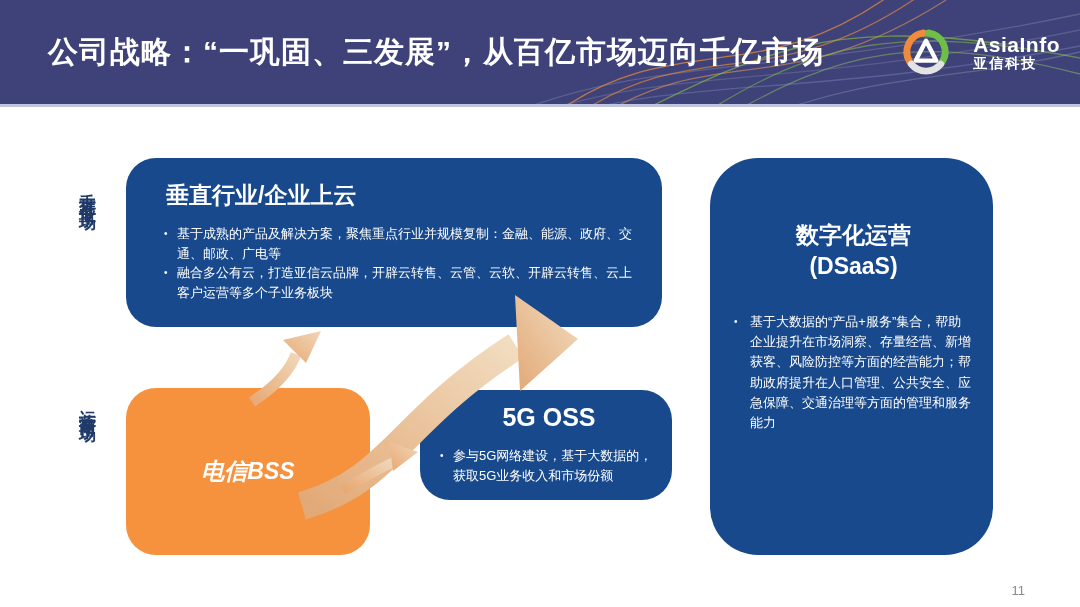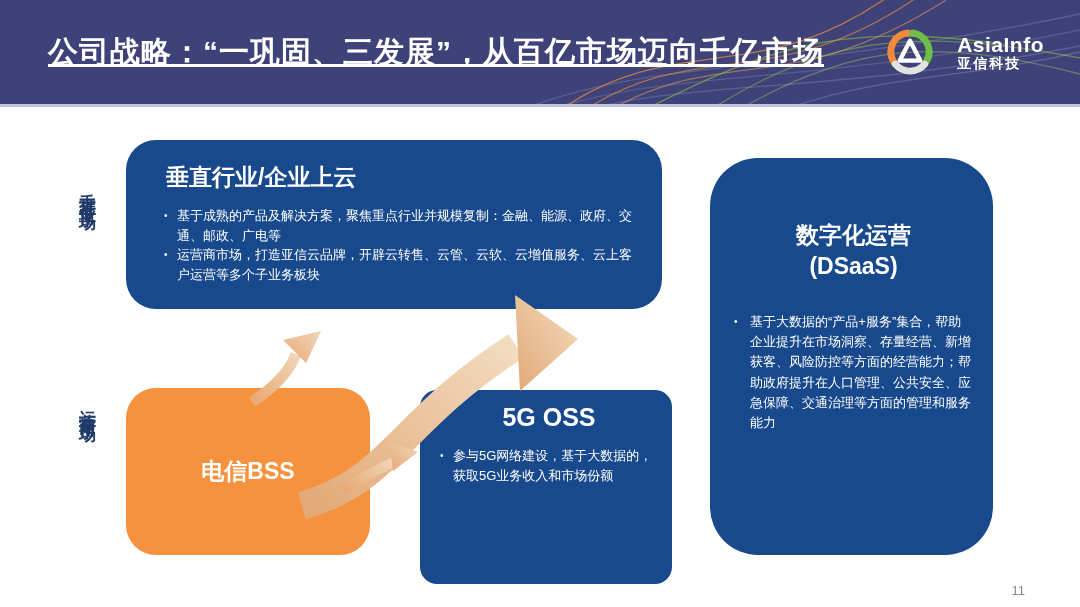--- a/index.html
+++ b/index.html
@@ -11,52 +11,52 @@
 
   
   .header {
     position:absolute; left:0; top:0; width:1080px; height:104px;
     background:#3E4279; border-bottom:3px solid #BFC5DE;
   }
   .header-decor { position:absolute; left:0; top:0; width:1080px; height:104px; }
   .slide-title {
     position:absolute; left:48px; top:0; height:82px; line-height:104px;
     margin:0; color:#ffffff; font-size:30px; font-weight:bold; letter-spacing:1px;
-    white-space:nowrap; z-index:2;text-decoration:underline;
+    white-space:nowrap; z-index:2;
   }
-  .logo { position:absolute; right:36px; top:26px; display:flex; align-items:center; gap:21px; z-index:2; }
+  .logo { position:absolute; right:20px; top:26px; display:flex; align-items:center; gap:21px; z-index:2; }
   .logo-text { color:#ffffff; line-height:1.1; }
   .logo-en { font-size:21px; font-weight:bold; letter-spacing:0.5px; }
   .logo-zh { font-size:14px; font-weight:bold; letter-spacing:2px; }
 
   
   .vlabel {
     position:absolute; left:76px;
     writing-mode:vertical-rl; text-orientation:upright;
     color:#1F3A68; font-weight:bold; font-size:17px; letter-spacing:4px;
     z-index:1;
   }
   .vlabel.v1 { top:180px; }
   .vlabel.v2 { top:396px; }
 
   
   .card { position:absolute; box-sizing:border-box; color:#ffffff; z-index:1; }
   .card.blue { background:#17498C; }
   .card.orange { background:#F6923E; }
 
-  .card-vertical { left:126px; top:140px; width:536px; height:169px; border-radius:30px; padding:20px 24px 0 38px; }
+  .card-vertical { left:126px; top:158px; width:536px; height:169px; border-radius:30px; padding:20px 24px 0 38px; }
   .card-vertical h2 { margin:2px 0 13px 2px; font-size:23px; font-weight:bold; }
 
   .card-bss {
     left:126px; top:388px; width:244px; height:167px; border-radius:30px;
-    display:flex; align-items:center; justify-content:center;
+    display:flex; align-items:center; justify-content:center;font-style:italic;
   }
   .card-bss .bss-title { font-size:23px; font-weight:bold; }
 
-  .card-oss { left:420px; top:390px; width:252px; height:194px; border-radius:17px; padding:13px 14px 0 20px; }
+  .card-oss { left:420px; top:390px; width:252px; height:110px; border-radius:30px; padding:13px 14px 0 20px; }
   .card-oss h2 { margin:0 0 14px 0; font-size:25px; font-weight:bold; text-align:center; }
 
   .card-dsaas { left:710px; top:158px; width:283px; height:397px; border-radius:48px; padding:62px 20px 12px 24px; }
   .card-dsaas h2 { margin:0 0 30px 0; font-size:23px; font-weight:bold; text-align:center; line-height:1.35; }
 
   .bullet { display:flex; font-size:13px; line-height:1.5; }
   .bullet .marker { flex:none; width:13px; font-size:10px; padding-top:2px; }
   .card-dsaas .bullet { line-height:1.55; }
   .card-dsaas .bullet .marker { width:16px; }
 
@@ -110,21 +110,21 @@
   <div class="vlabel v2">运营商市场</div>
 
   <section class="card blue card-vertical">
     <h2>垂直行业/企业上云</h2>
     <div class="bullet">
       <span class="marker">•</span>
       <span>基于成熟的产品及解决方案，聚焦重点行业并规模复制：金融、能源、政府、交通、邮政、广电等</span>
     </div>
     <div class="bullet">
       <span class="marker">•</span>
-      <span>运营商市场，打造亚信云品牌，开辟云转售、云管、云软、云增值服务、云上客户运营等多个子业务板块</span>
+      <span>融合多公有云，打造亚信云品牌，开辟云转售、云管、云软、开辟云转售、云上客户运营等多个子业务板块</span>
     </div>
   </section>
 
   <section class="card orange card-bss">
     <span class="bss-title">电信BSS</span>
   </section>
 
   <section class="card blue card-oss">
     <h2>5G OSS</h2>
     <div class="bullet">

